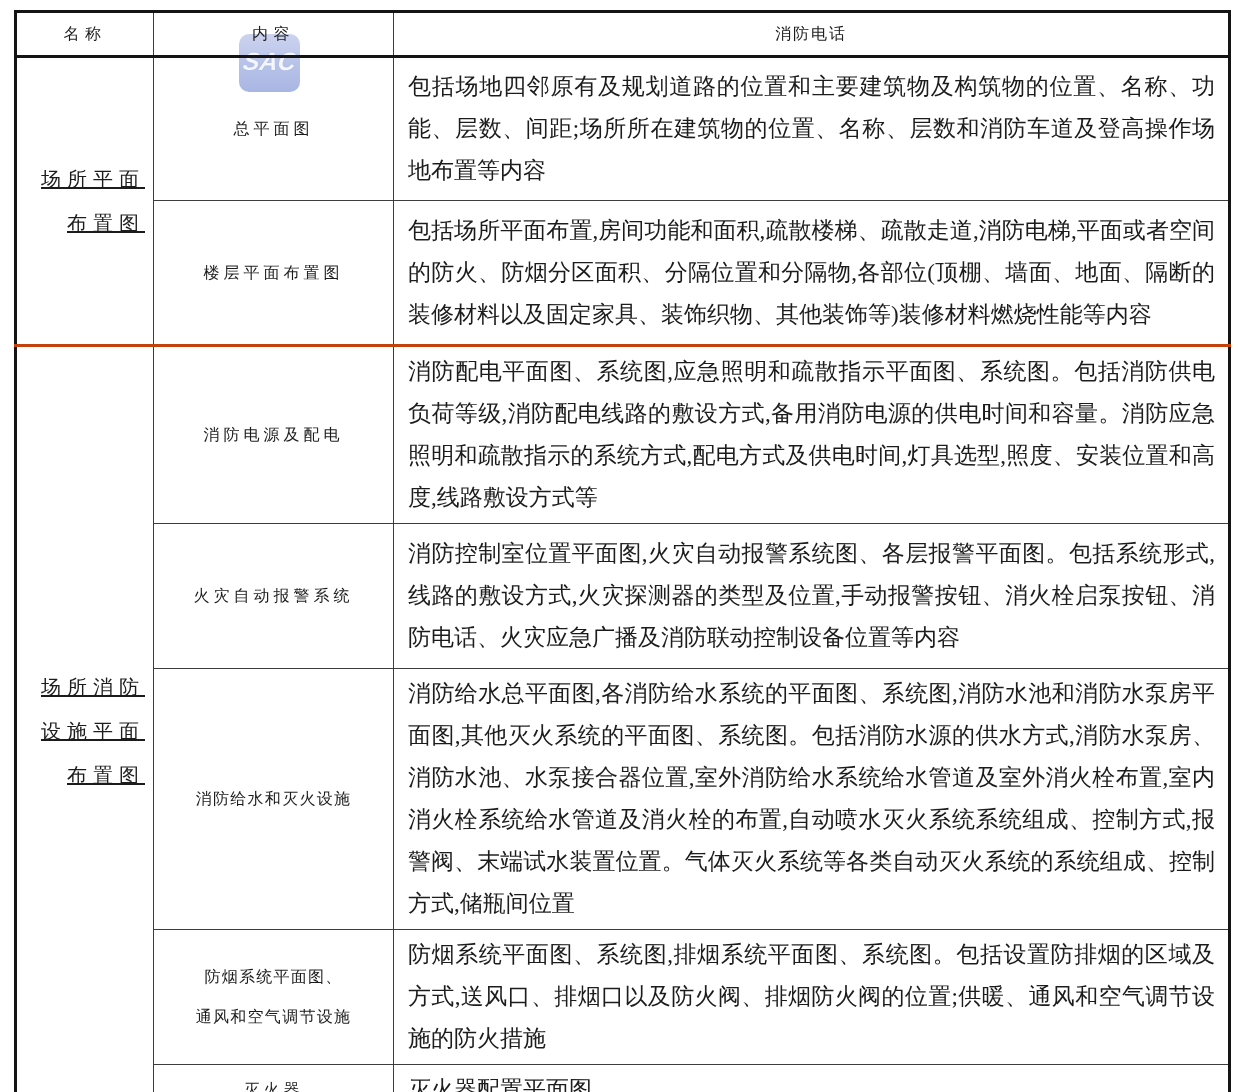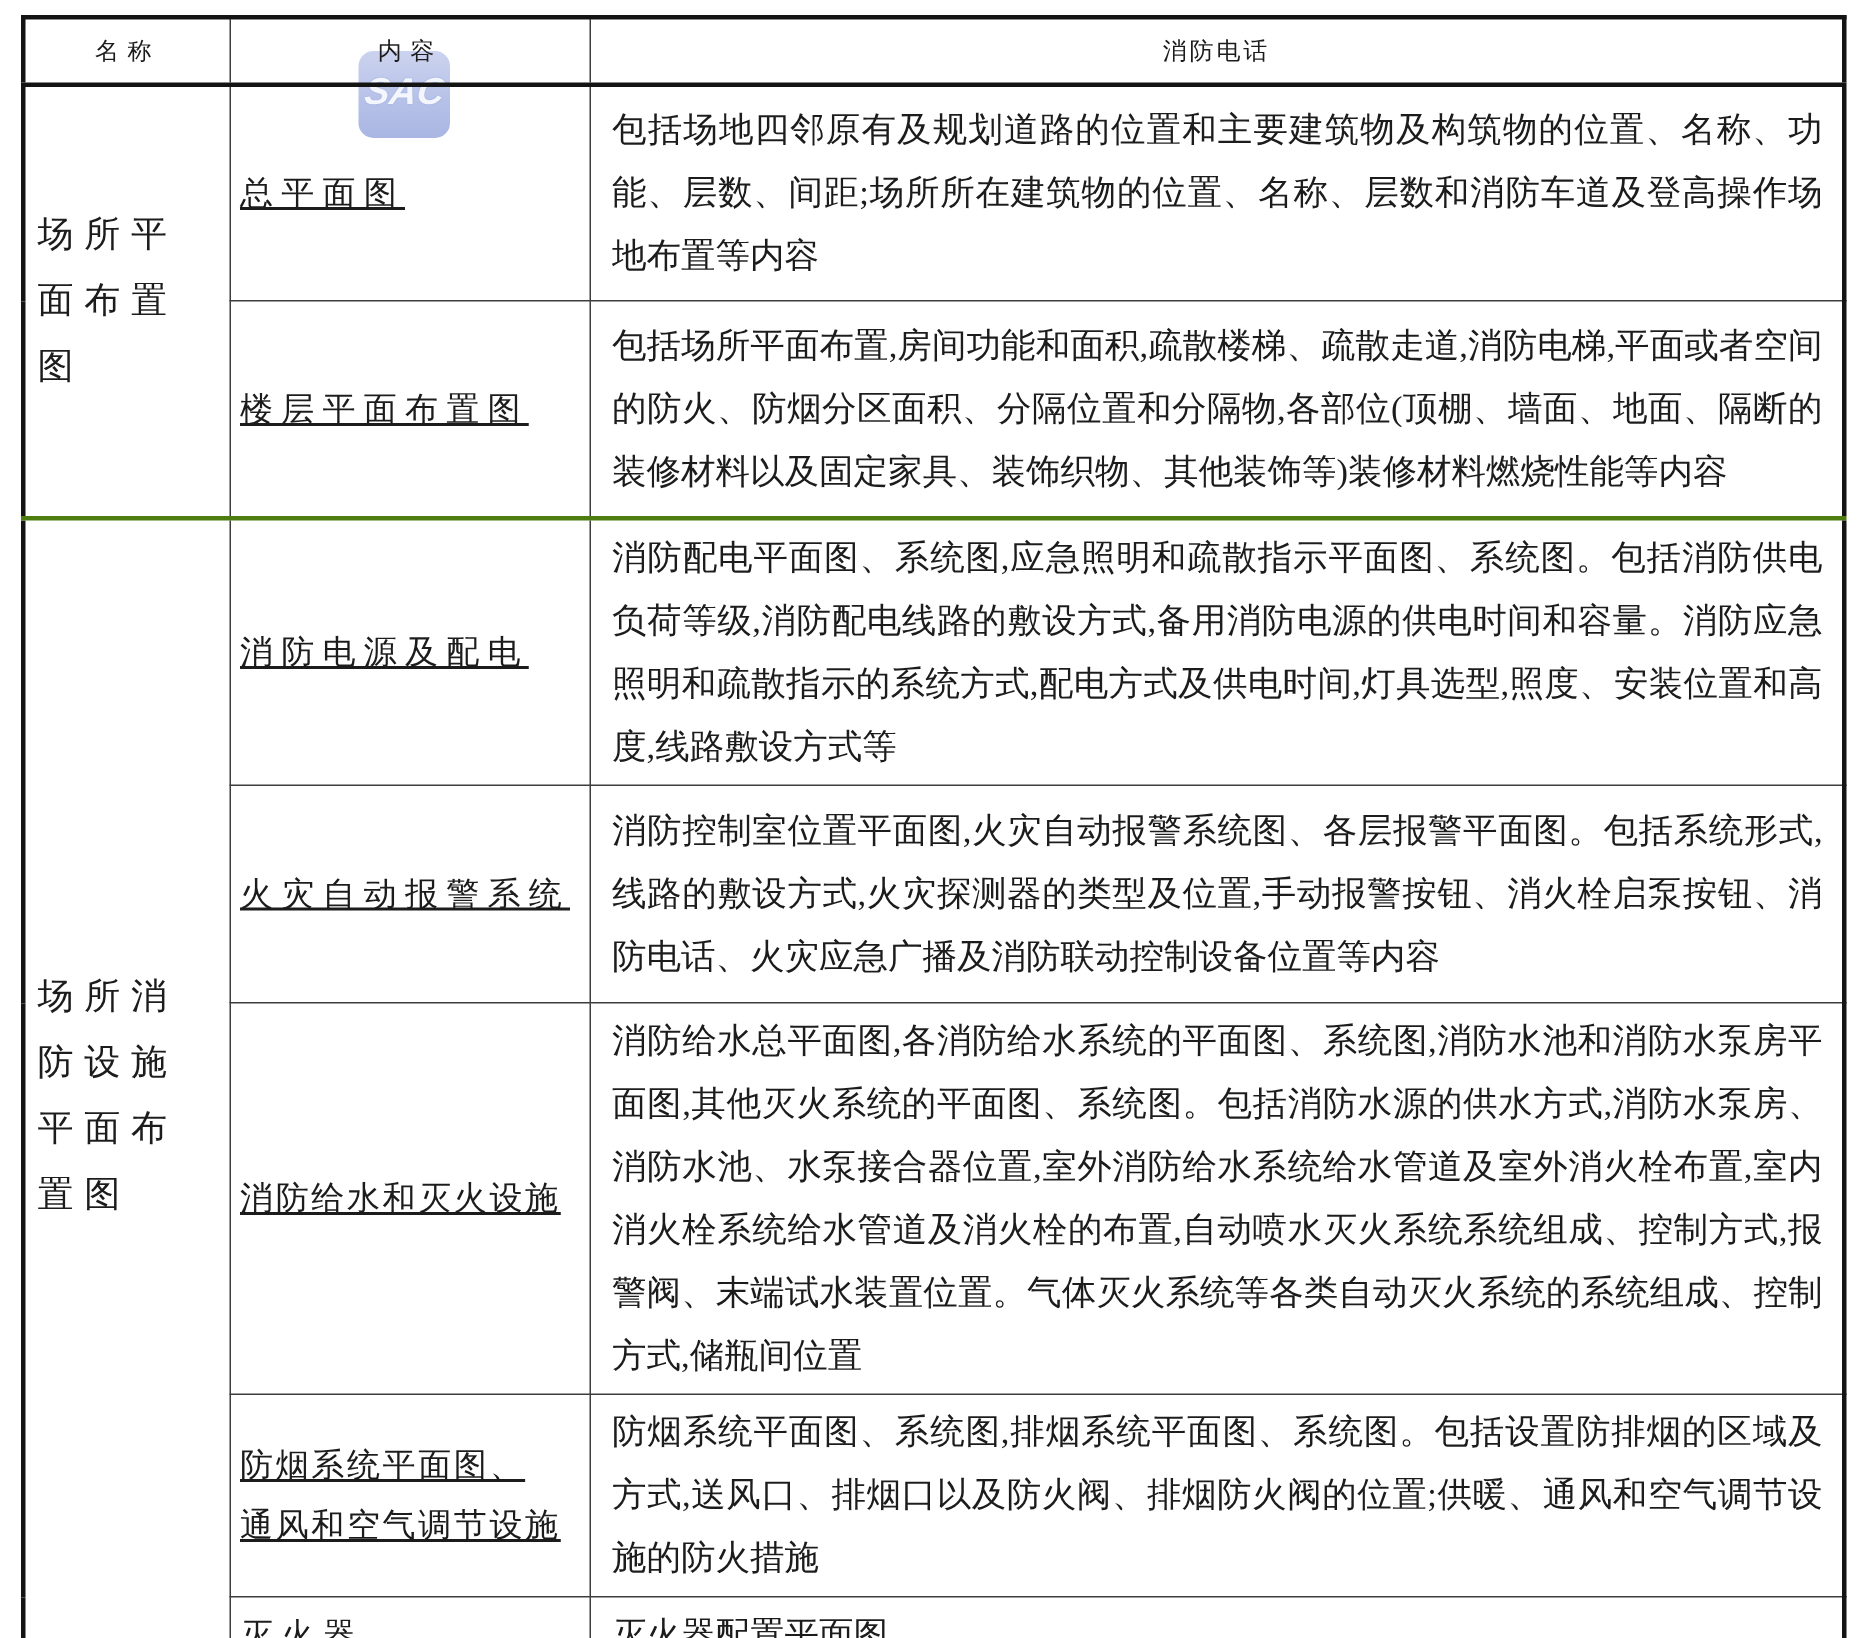--- a/index.html
+++ b/index.html
@@ -38,34 +38,34 @@
   .req-table th,.req-table td{
     border:1px solid #3d3d3d;
     background:transparent;
     vertical-align:middle;
     font-weight:normal;
   }
   
   .req-table{border:3px solid #141414;}
   .req-table th{border-bottom:3px solid #141414;}
   
-  .req-table tr.group-start td{border-top:3px solid #4d7c0f;}
+  .req-table tr.group-start td{border-top:3px solid #c2410c;}
 
   .req-table th{
     height:40px;font-size:16px;text-align:center;letter-spacing:0.35em;
   }
   .req-table th.h-req{letter-spacing:0.12em;}
 
   td.name-cell{
-    text-align:left;font-size:24px;line-height:44px;
-    letter-spacing:0.3em;padding:0 8px;
+    text-align:right;font-size:20px;line-height:44px;
+    letter-spacing:0.3em;padding:0 8px;text-decoration:underline;
   }
   td.content-cell{
-    text-align:left;font-size:22px;line-height:40px;
-    letter-spacing:0.25em;padding:0 6px;white-space:pre-line;text-decoration:underline;
+    text-align:center;font-size:16px;line-height:40px;
+    letter-spacing:0.25em;padding:0 6px;white-space:pre-line;
   }
   td.content-cell.tight{letter-spacing:0.08em;margin-top:17px;}
   td.req-cell{
     font-size:23px;line-height:42px;text-align:justify;
     padding:4px 13px 4px 14px;
   }
   tr.rh{height:43px;}
   tr.r1{height:144px;}
   tr.r2{height:145px;}
   tr.r3{height:168px;}

